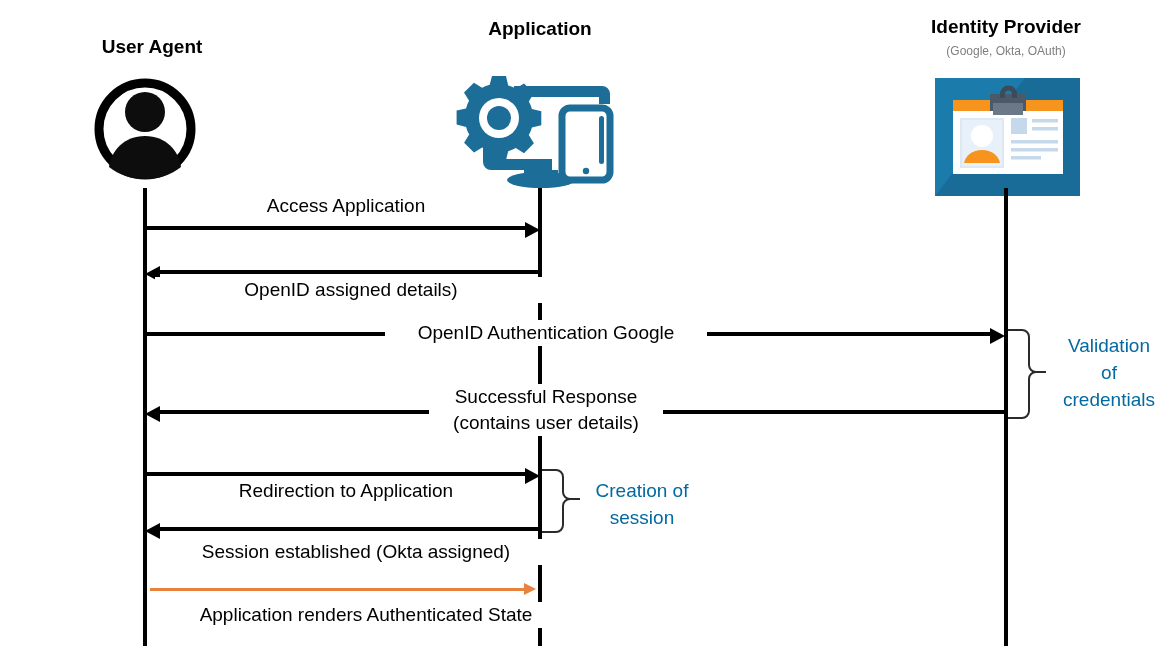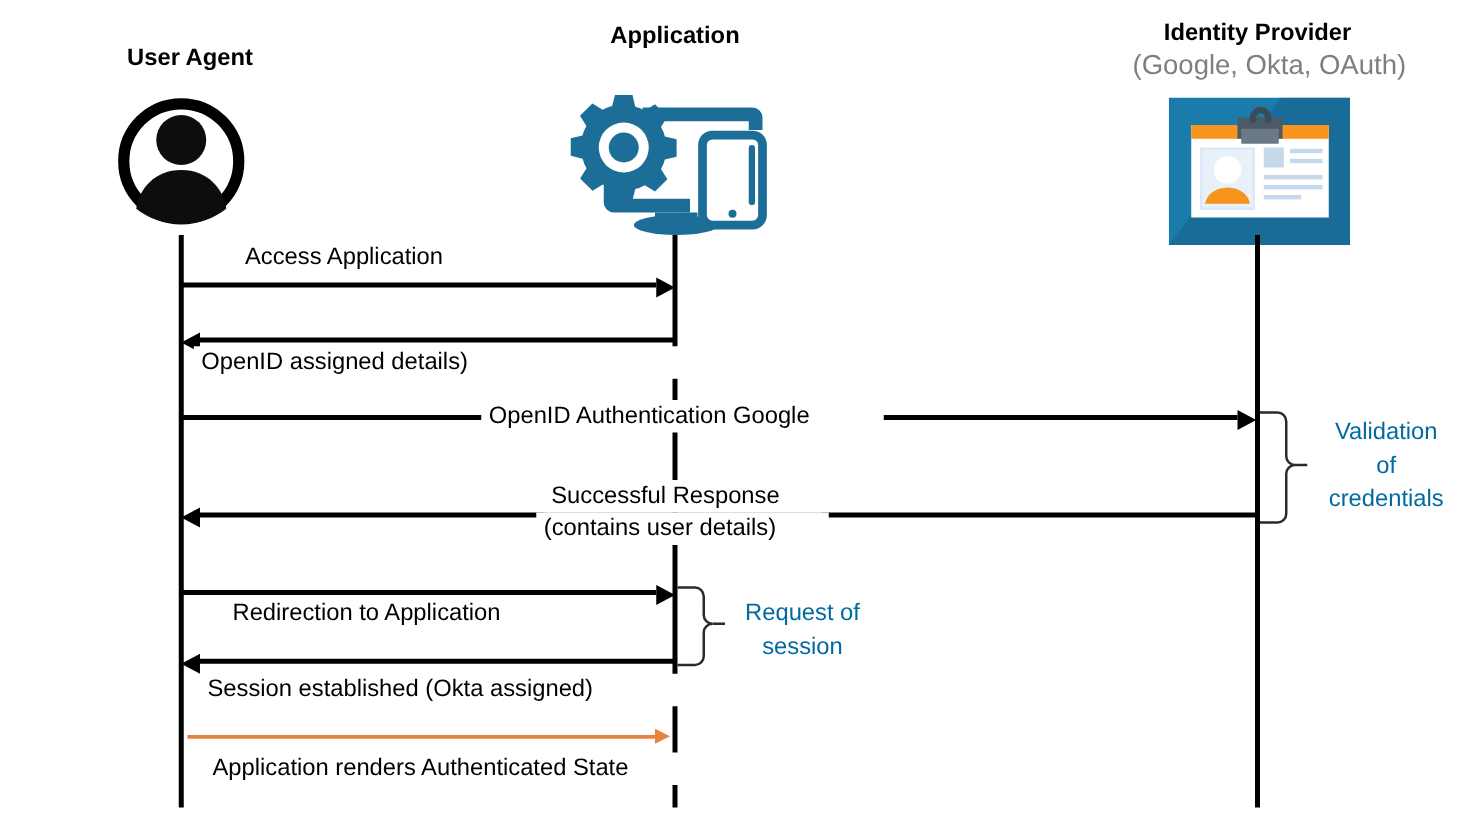--- a/index.html
+++ b/index.html
@@ -25,21 +25,21 @@
     position: absolute;
     font-weight: bold;
     font-size: 19px;
     line-height: 22px;
     text-align: center;
     color: #000000;
     white-space: nowrap;
   }
   .participant-sub {
     position: absolute;
-    font-size: 22px;
+    font-size: 12px;
     line-height: 21px;
     text-align: center;
     color: #7f7f7f;
     white-space: nowrap;
   }
 
   
   .lifeline {
     position: absolute;
     width: 4px;
@@ -73,21 +73,21 @@
     border-top: 6px solid transparent;
     border-bottom: 6px solid transparent;
     border-left: 12px solid #e8823c;
   }
 
   
   .msg-label {
     position: absolute;
     font-size: 19px;
     line-height: 26px;
-    text-align: left;
+    text-align: center;
     color: #000000;
     background: #ffffff;
     white-space: nowrap;
     padding: 0 6px;
   }
 
   
   .note-label {
     position: absolute;
     font-size: 19px;
@@ -211,16 +211,16 @@
   <div class="note-label" style="left:1045px; top:332px; width:128px;">Validation</div>
   <div class="note-label" style="left:1045px; top:359px; width:128px;">of</div>
   <div class="note-label" style="left:1045px; top:386px; width:128px;">credentials</div>
 
   <div class="icon-wrap" style="left:540px; top:468px; width:40px; height:66px;">
     <svg width="40" height="66" viewBox="0 0 40 66">
       <path d="M2 2 H16 a7 7 0 0 1 7 7 V24 a7 7 0 0 0 7 7 a7 7 0 0 0 -7 7 V57 a7 7 0 0 1 -7 7 H2" fill="none" stroke="#2b2b2b" stroke-width="2"></path>
       <path d="M30 31 H40" fill="none" stroke="#2b2b2b" stroke-width="2"></path>
     </svg>
   </div>
-  <div class="note-label" style="left:578px; top:477px; width:128px;">Request of</div>
+  <div class="note-label" style="left:578px; top:477px; width:128px;">Creation of</div>
   <div class="note-label" style="left:578px; top:504px; width:128px;">session</div>
 
 </div>
 
 </body></html>

